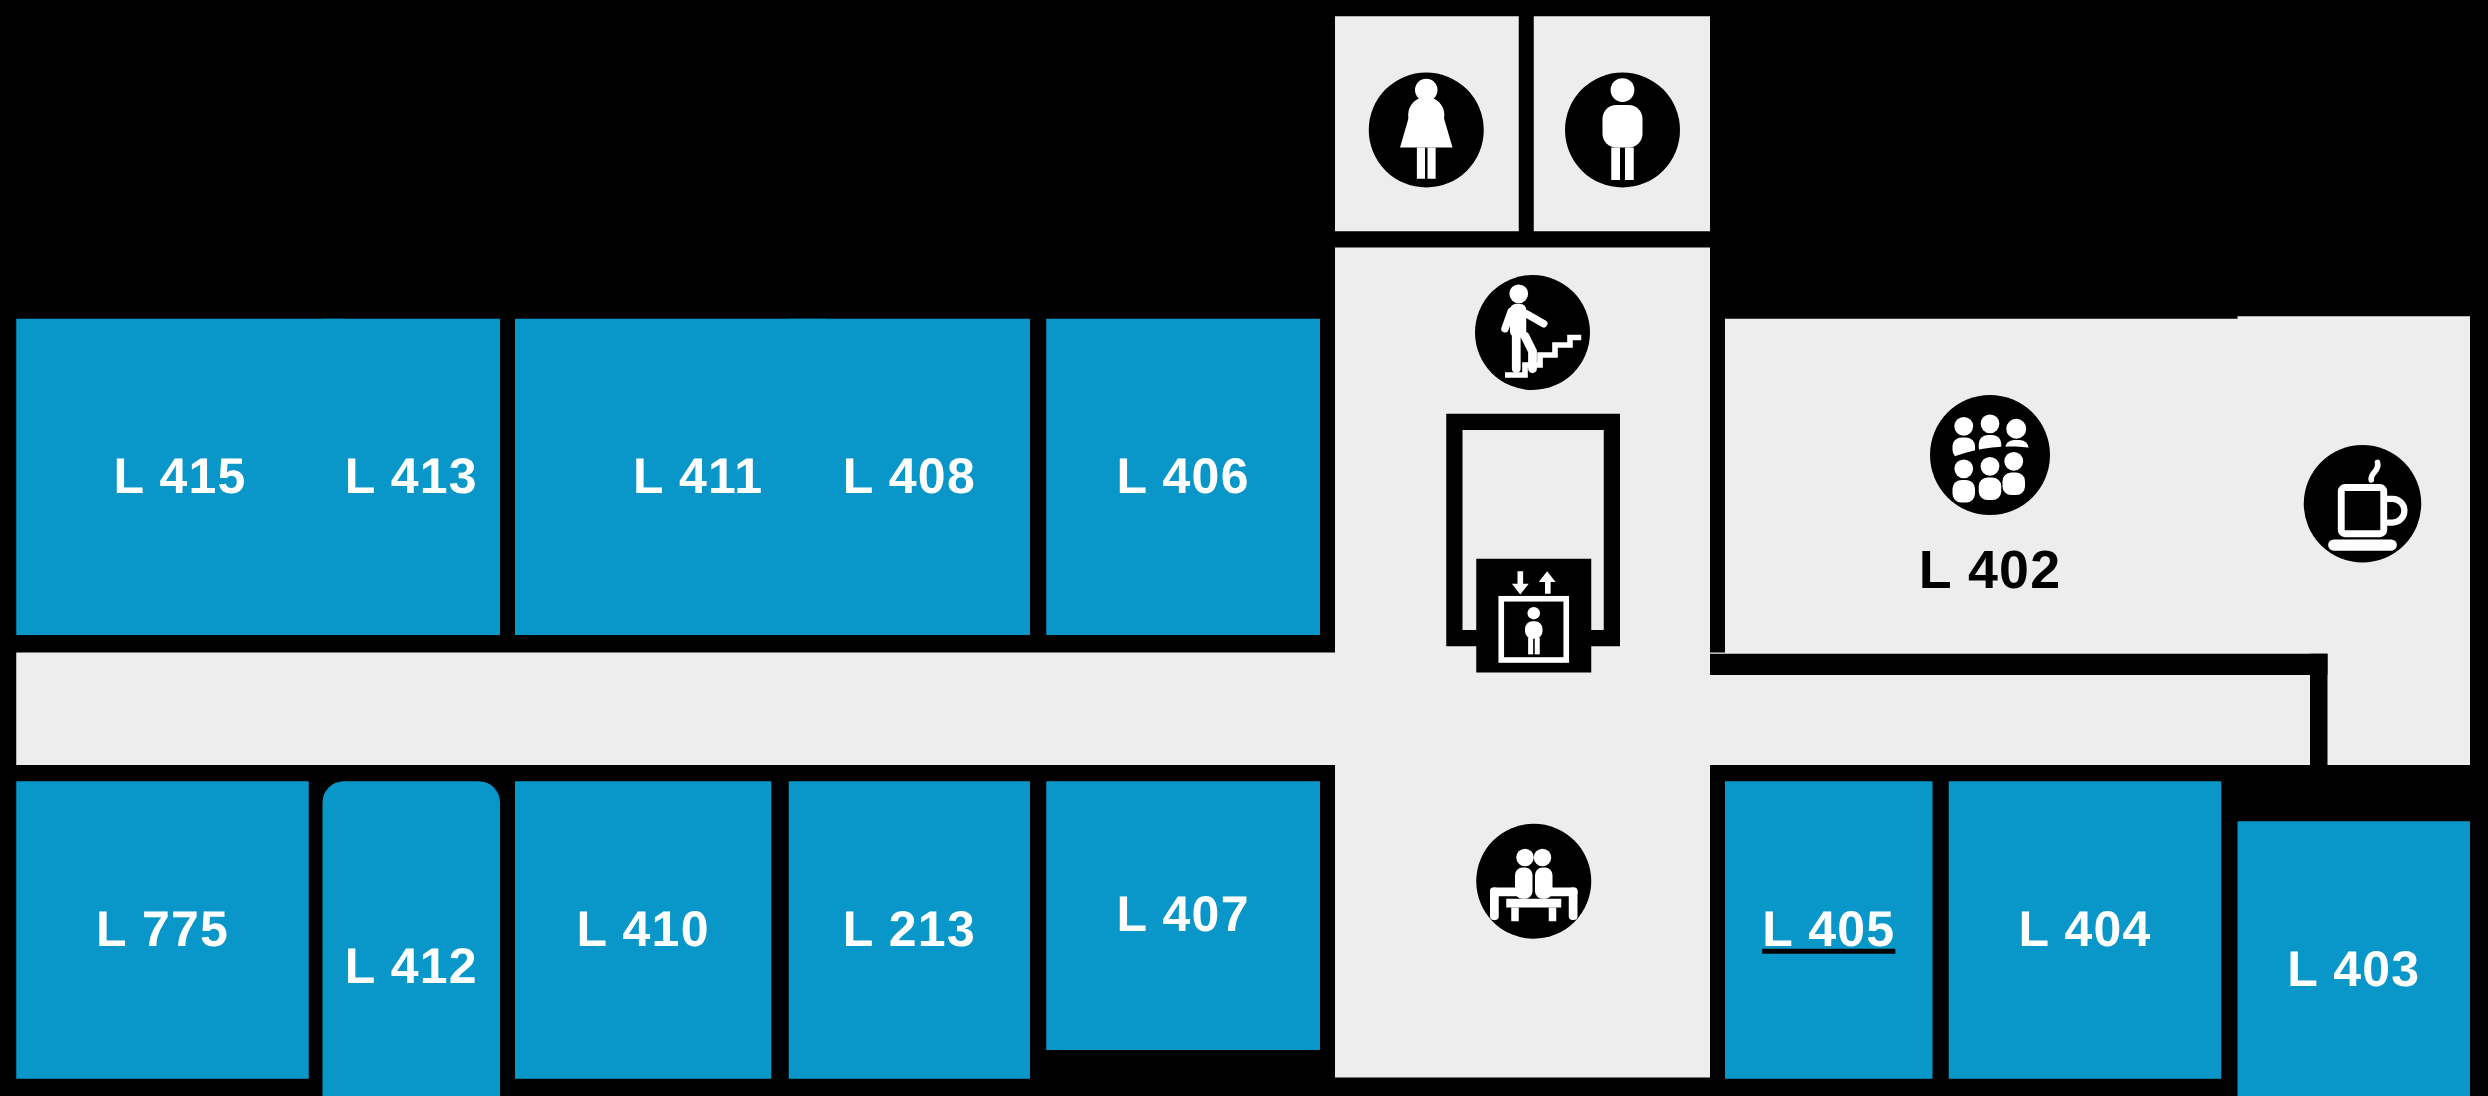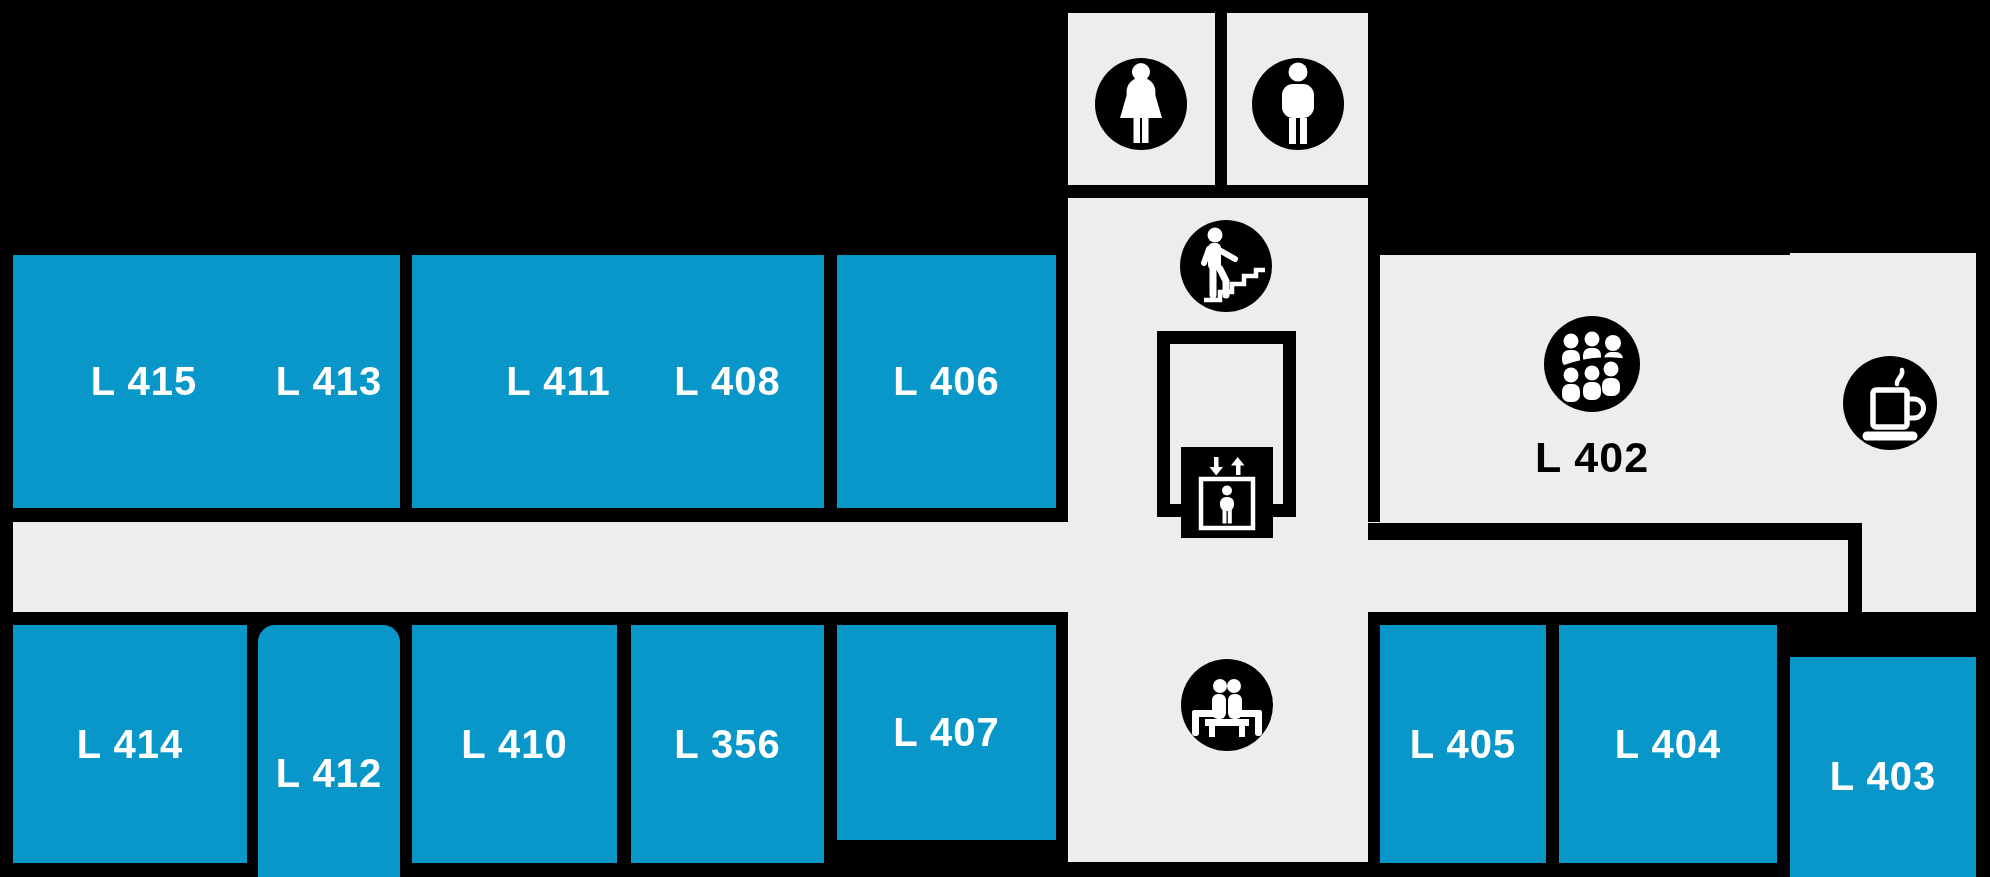--- a/index.html
+++ b/index.html
@@ -84,35 +84,35 @@
       <div class="room" style="left: 412px; top: 255px; width: 205px; height: 253px; padding-left: 44px;">
         <span class="room-label">L 411</span>
       </div>
       <div class="room" style="left: 631px; top: 255px; width: 193px; height: 253px;">
         <span class="room-label">L 408</span>
       </div>
       <div class="room" style="left: 837px; top: 255px; width: 219px; height: 253px;">
         <span class="room-label">L 406</span>
       </div>
       <div class="room" style="left: 13px; top: 625px; width: 234px; height: 238px;">
-        <span class="room-label">L 414</span>
+        <span class="room-label">L 775</span>
       </div>
       <div class="room" style="left: 258px; top: 625px; width: 142px; height: 296px; border-radius: 17px;">
         <span class="room-label">L 412</span>
       </div>
       <div class="room" style="left: 412px; top: 625px; width: 205px; height: 238px;">
         <span class="room-label">L 410</span>
       </div>
       <div class="room" style="left: 631px; top: 625px; width: 193px; height: 238px;">
-        <span class="room-label">L 356</span>
+        <span class="room-label">L 213</span>
       </div>
       <div class="room" style="left: 837px; top: 625px; width: 219px; height: 215px;">
         <span class="room-label">L 407</span>
       </div>
-      <div class="room" style="left: 1380px; top: 625px; width: 166px; height: 238px;">
+      <div class="room" style="left: 1380px; top: 625px; width: 166px; height: 238px; text-decoration: underline;">
         <span class="room-label">L 405</span>
       </div>
       <div class="room" style="left: 1559px; top: 625px; width: 218px; height: 238px;">
         <span class="room-label">L 404</span>
       </div>
       <div class="room" style="left: 1790px; top: 625px; width: 186px; height: 238px; margin-top: 32px;">
         <span class="room-label">L 403</span>
       </div>
     </div>
 

